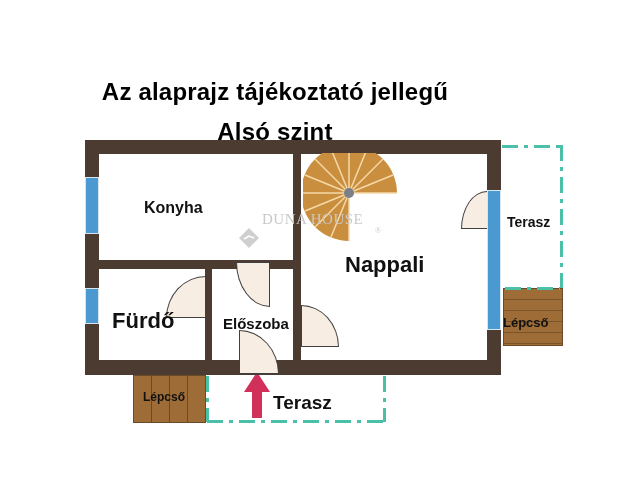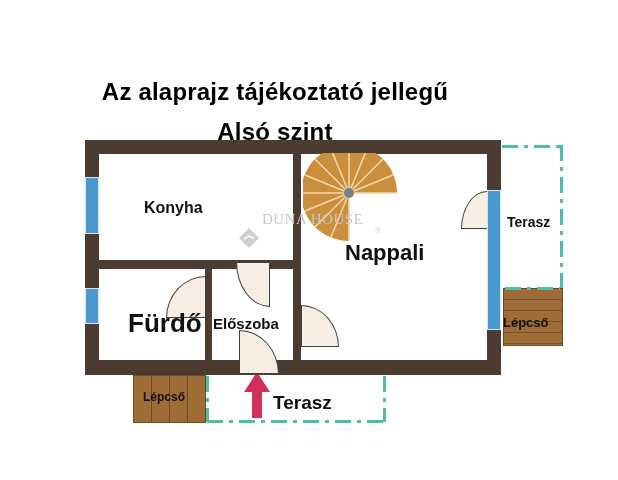--- a/index.html
+++ b/index.html
@@ -83,23 +83,23 @@
     <circle cx="46" cy="40" r="5" fill="#7a7f8a"></circle>
   </svg>
 
   <div class="door" style="left:461px;top:191px;width:26px;height:38px;border-radius:100% 0 0 0;border-right:none;"></div>
   <div class="door" style="left:166px;top:276px;width:40px;height:42px;border-radius:100% 0 0 0;"></div>
   <div class="door" style="left:236px;top:262px;width:34px;height:45px;border-radius:0 0 0 100%;"></div>
   <div class="door" style="left:301px;top:305px;width:38px;height:42px;border-radius:0 100% 0 0;"></div>
   <div class="door" style="left:239px;top:330px;width:40px;height:44px;border-radius:0 100% 0 0;"></div>
 
   <div class="room-label" style="left:144px;top:199px;font-size:16px;">Konyha</div>
-  <div class="room-label" style="left:345px;top:240px;font-size:22px;">Nappali</div>
-  <div class="room-label" style="left:128px;top:308px;font-size:26px;">Fürdő</div>
-  <div class="room-label" style="left:213px;top:315px;font-size:15px;">Előszoba</div>
+  <div class="room-label" style="left:345px;top:252px;font-size:22px;">Nappali</div>
+  <div class="room-label" style="left:112px;top:308px;font-size:22px;">Fürdő</div>
+  <div class="room-label" style="left:213px;top:315px;font-size:15px;padding-left:10px;">Előszoba</div>
 
   <div>
     <svg class="abs" style="left:239px;top:228px;" width="20" height="20" viewBox="0 0 20 20">
       <polygon points="10,0 20,10 10,20 0,10" fill="#cfcfcf"></polygon>
       <polyline points="5,11 10,8 15,10" stroke="#ffffff" stroke-width="1.5" fill="none"></polyline>
     </svg>
     <span class="watermark" style="left:262px;top:211px;">DUNA HOUSE</span>
     <span class="watermark" style="left:375px;top:226px;font-size:8px;">®</span>
   </div>
 </div>

